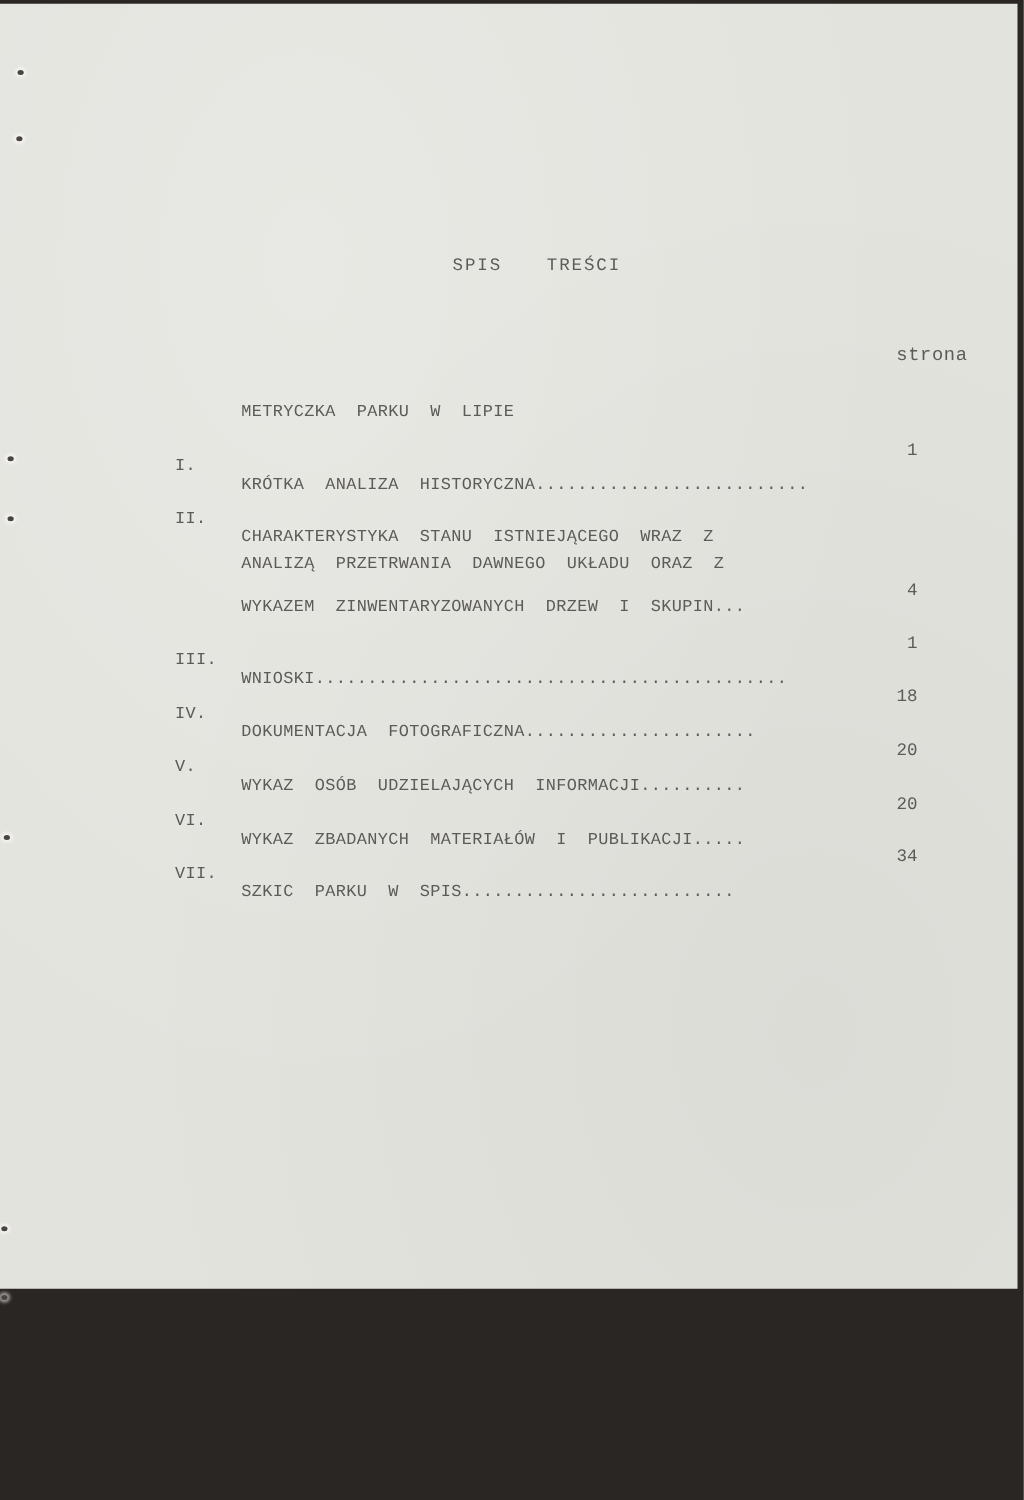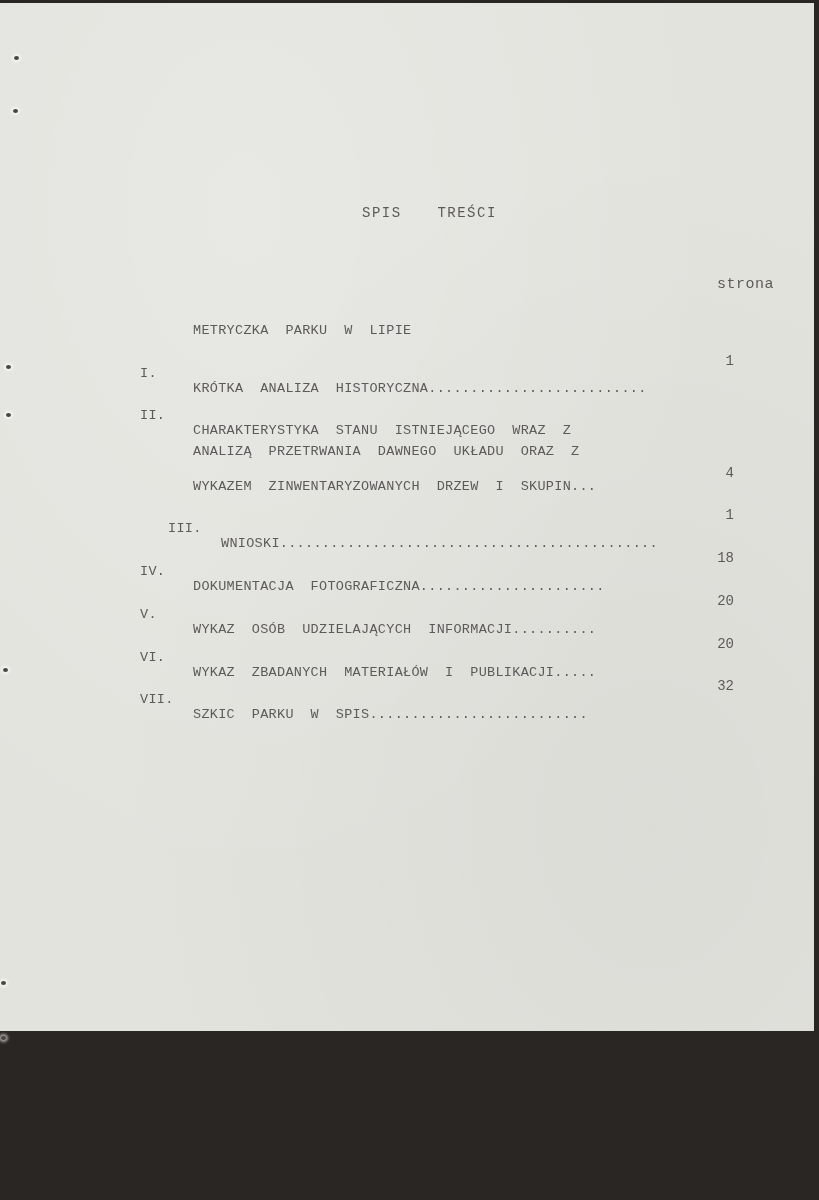--- a/index.html
+++ b/index.html
@@ -103,21 +103,21 @@
     <span class="txt">CHARAKTERYSTYKA  STANU  ISTNIEJĄCEGO  WRAZ  Z</span>
   </div>
   <div class="line" style="top:426px;">
     <span class="txt">ANALIZĄ  PRZETRWANIA  DAWNEGO  UKŁADU  ORAZ  Z</span>
   </div>
   <div class="line" style="top:461px;text-align:center;">
     <span class="txt">WYKAZEM  ZINWENTARYZOWANYCH  DRZEW  I  SKUPIN...</span>
   </div>
   <div class="pg" style="top:462px;">4</div>
 
-  <div class="line" style="top:503px;margin-left:28px;">
+  <div class="line" style="top:503px;">
     <span class="num">III.</span>
     <span class="txt">WNIOSKI.............................................</span>
   </div>
   <div class="pg" style="top:504px;">1</div>
 
   <div class="line" style="top:546px;">
     <span class="num">IV.</span>
     <span class="txt">DOKUMENTACJA  FOTOGRAFICZNA......................</span>
   </div>
   <div class="pg" style="top:547px;">18</div>
@@ -131,14 +131,14 @@
   <div class="line" style="top:632px;">
     <span class="num">VI.</span>
     <span class="txt">WYKAZ  ZBADANYCH  MATERIAŁÓW  I  PUBLIKACJI.....</span>
   </div>
   <div class="pg" style="top:633px;">20</div>
 
   <div class="line" style="top:674px;">
     <span class="num">VII.</span>
     <span class="txt">SZKIC  PARKU  W  SPIS..........................</span>
   </div>
-  <div class="pg" style="top:675px;">32</div>
+  <div class="pg" style="top:675px;">34</div>
 </div>
 
 </body></html>

